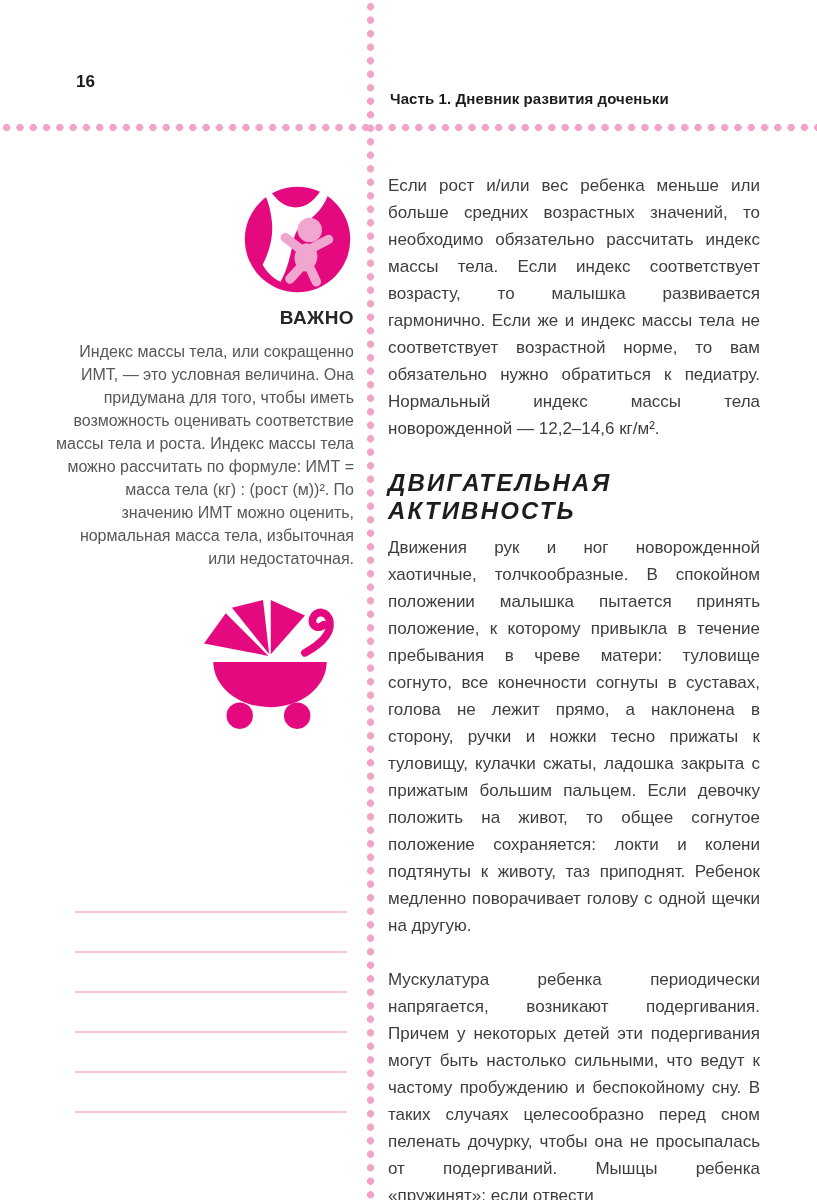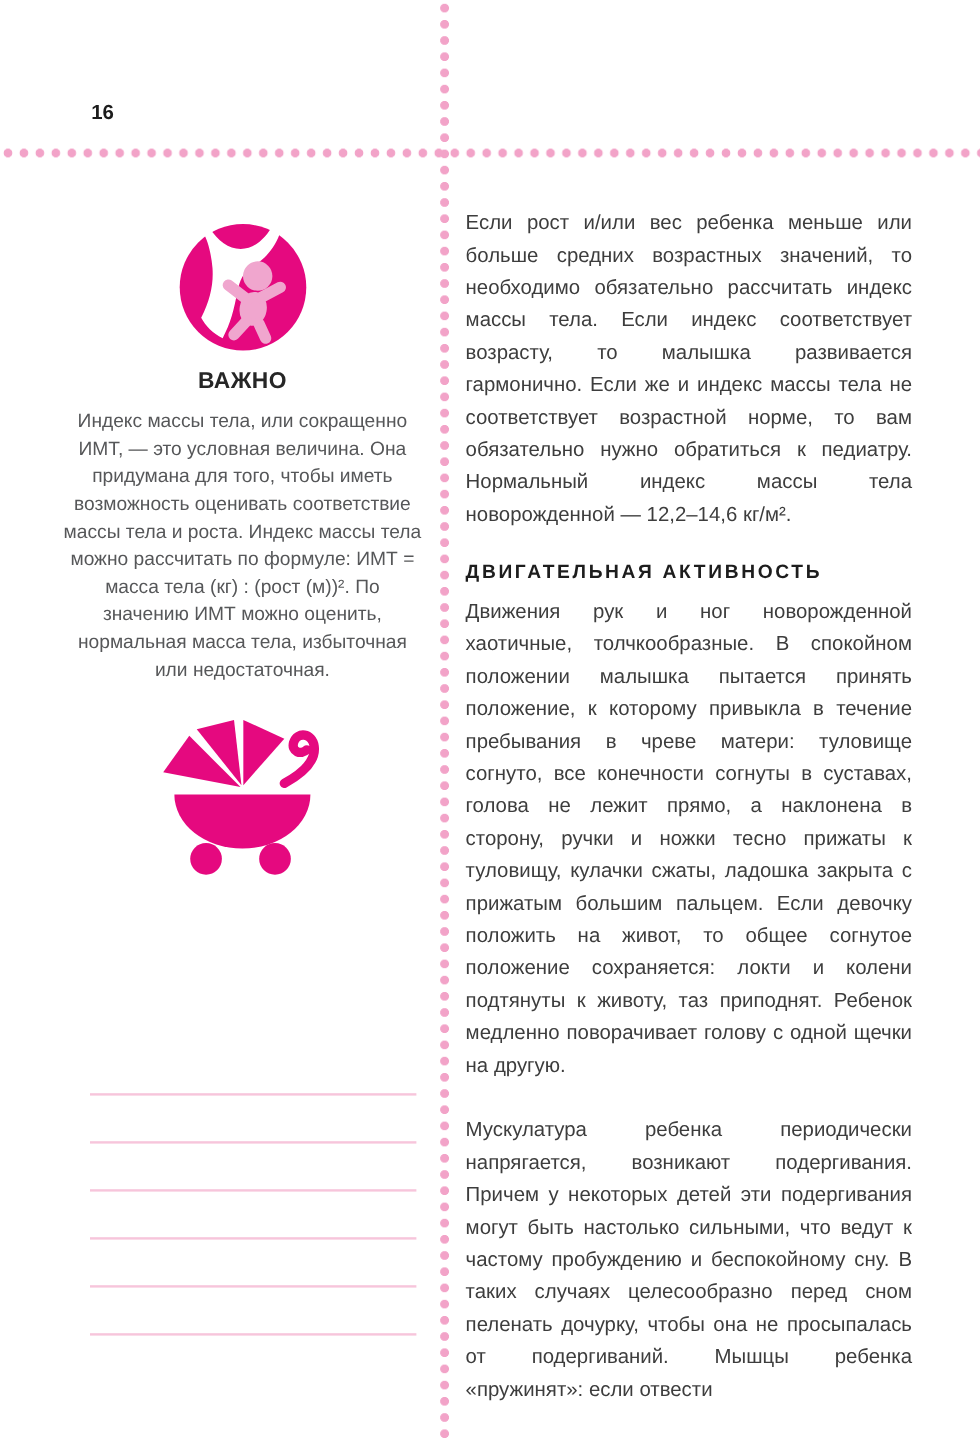--- a/index.html
+++ b/index.html
@@ -26,31 +26,31 @@
     background-size:9px 13.5px;background-position:center top;
   }
   .hline{
     position:absolute;left:0;right:0;top:123px;height:9px;
     background-image:radial-gradient(circle, var(--dot) 3.4px, rgba(255,255,255,0) 3.9px);
     background-size:13.3px 9px;background-position:left center;
   }
 
   
   .page-number{
-    position:absolute;left:76px;top:84px;
+    position:absolute;left:76px;top:72px;
     font-size:17px;font-weight:700;color:#1c1c1c;
   }
   .chapter-title{
     position:absolute;left:390px;top:90px;
     font-size:15px;font-weight:700;color:#1c1c1c;letter-spacing:0.1px;
   }
 
   
   .left-col{
-    position:absolute;left:50px;top:132px;width:304px;text-align:center;
+    position:absolute;left:50px;top:132px;width:304px;text-align:right;
   }
   .icon-wrap{margin:50px auto 0;line-height:0;}
   .icon-wrap.second{margin-top:30px;}
   .block-heading{
     font-size:19px;font-weight:700;color:var(--heading);
     margin:12px 0 11px;letter-spacing:0.4px;
   }
   .left-text{
     font-size:16px;line-height:23px;color:var(--text-gray);margin:0;
   }
@@ -60,38 +60,39 @@
   .note-line{height:0;border-top:2px solid var(--rule);margin-bottom:38px;}
 
   
   .right-col{position:absolute;left:388px;top:132px;width:372px;}
   .body-text{
     font-size:17px;line-height:27px;color:var(--text-dark);
     text-align:justify;margin:0 0 27px;
   }
   .body-text.first{margin-top:40px;}
   .section-heading{
-    font-size:16px;font-weight:700;color:#1d1d1d;
-    letter-spacing:2.2px;margin:19px 0 9px;
+    font-size:24px;font-weight:700;color:#1d1d1d;
+    letter-spacing:2.2px;margin:19px 0 9px;font-style:italic;
   }
 
   .fill-accent{fill:var(--accent);}
   .fill-baby{fill:var(--baby);}
   .stroke-accent{stroke:var(--accent);fill:none;}
   .stroke-baby{stroke:var(--baby);}
 </style>
 </head>
 <body>
 
 <div class="page">
 
   <div class="vline"></div>
   <div class="hline"></div>
 
   <div class="page-number">16</div>
+  <div class="chapter-title">Часть 1. Дневник развития доченьки</div>
 
   <div class="left-col">
 
     <div class="icon-wrap">
       
       <svg width="113" height="113" viewBox="0 0 120 120" aria-hidden="true">
         <circle class="fill-accent" cx="60" cy="61" r="56"></circle>
         <path fill="#ffffff" d="M30 8 C38 20 47 27 58 27 C70 27 80 18 87 5 L94 9 C89 27 78 37 68 43 C60 48 57 55 55 65 C52 81 49 93 42 106 C33 102 27 95 23 88 C31 72 34 58 33 44 C32 32 29 20 25 13 Z"></path>
         <circle class="fill-baby" cx="73" cy="51" r="13"></circle>
         <ellipse class="fill-baby" cx="69" cy="80" rx="12" ry="15" transform="rotate(10 69 80)"></ellipse>

